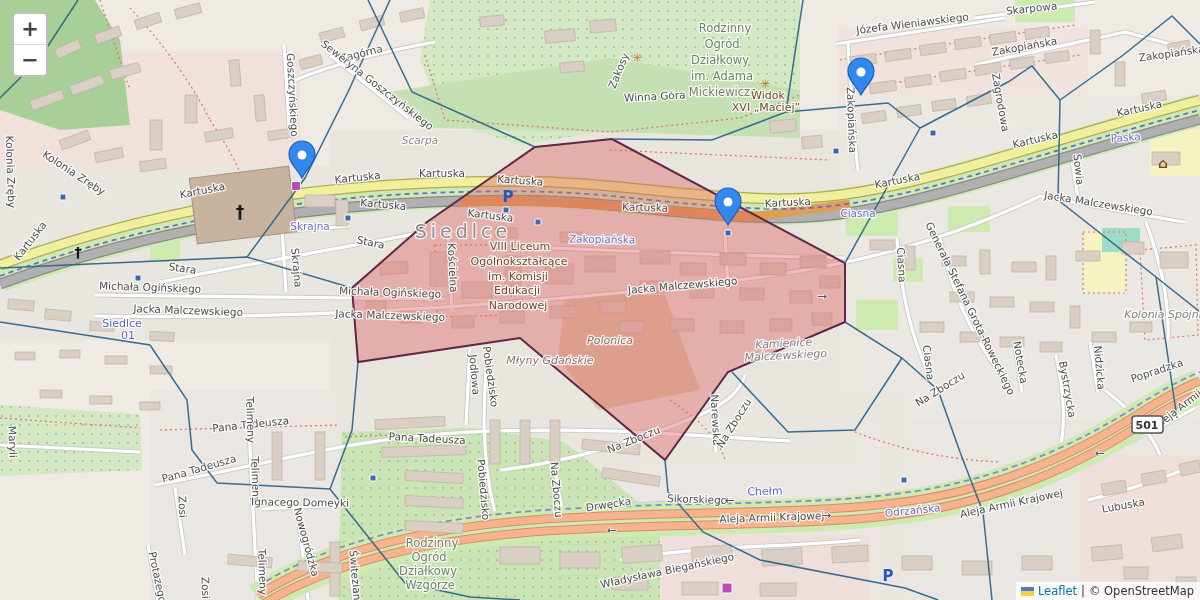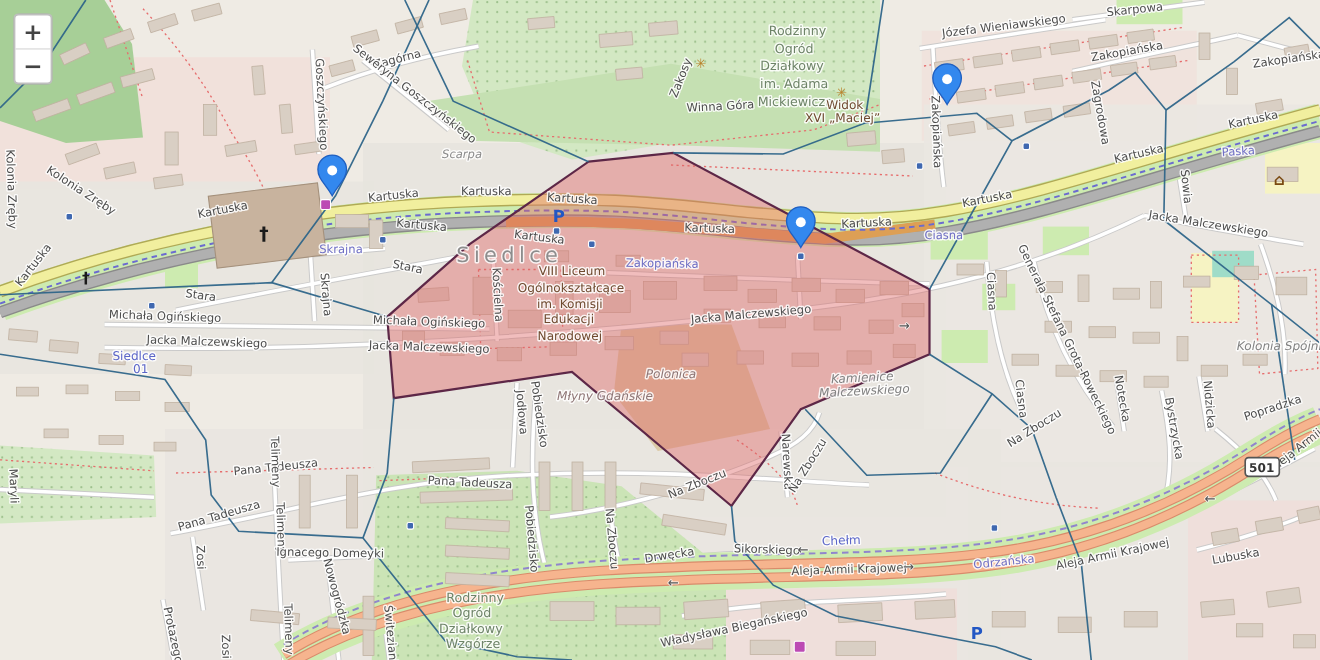--- a/index.html
+++ b/index.html
@@ -524,13 +524,22 @@
           <path d="M0,0 C-6,-11 -13,-15 -13,-24 a13,13 0 1 1 26,0 C13,-15 6,-11 0,0 Z" fill="#3388ee" stroke="#1f5fc0" stroke-width="1.2"></path>
           <circle cx="0" cy="-23" r="4.5" fill="#ffffff"></circle>
         </g>
       </g>
   </svg>
 
   <div class="zoomctl">
     <div class="zbtn">+</div>
     <div class="zbtn">−</div>
   </div>
+  <div class="attrib">
+    <span class="flag">
+        <div class="t"></div>
+        <div class="b"></div>
+      </span>
+    <a href="#">Leaflet</a>
+    <span>|</span>
+    <span>© OpenStreetMap</span>
+  </div>
 </div>
 
 </body></html>

